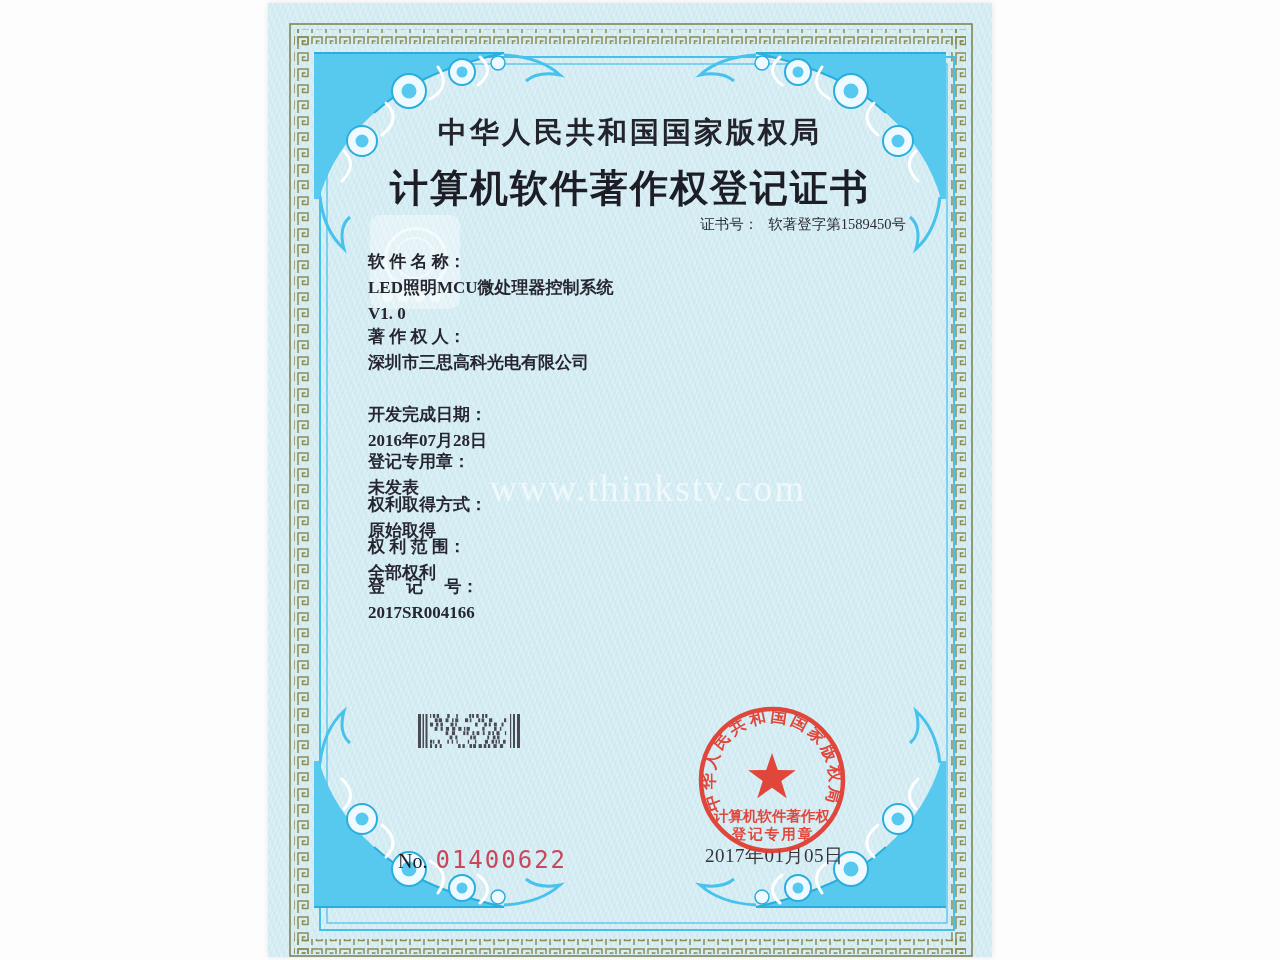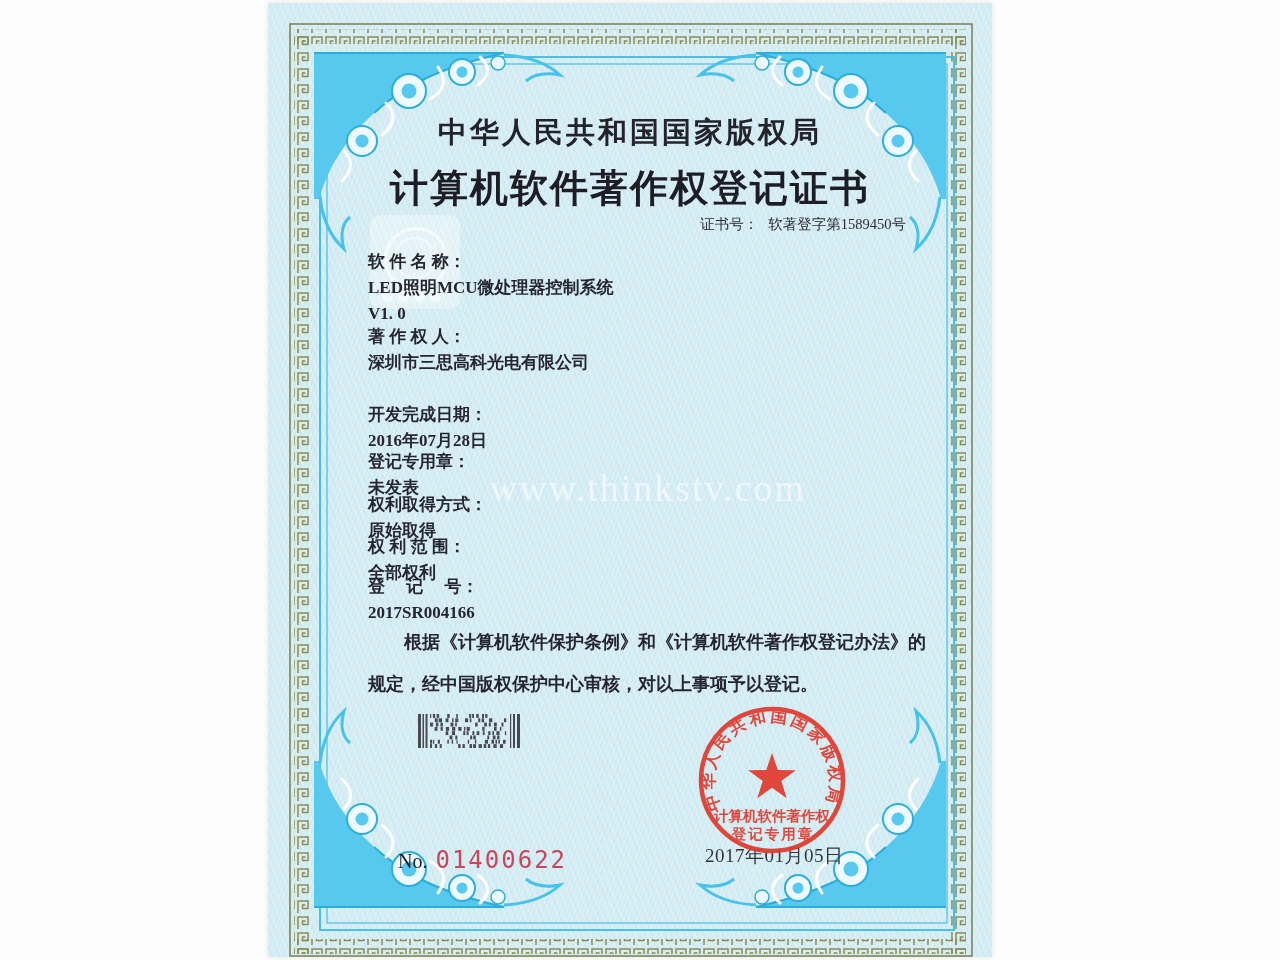--- a/index.html
+++ b/index.html
@@ -135,24 +135,20 @@
     </div>
     <div class="row" style="top:489px">
       <span class="lb">权利取得方式：</span>
       <span class="val">原始取得</span>
     </div>
     <div class="row" style="top:571px">
       <span class="lb">登 　记 　号：</span>
       <span class="val">2017SR004166</span>
     </div>
 
-    <div class="stmt">
-      <div class="l1">根据《计算机软件保护条例》和《计算机软件著作权登记办法》的</div>
-      <div class="l2">规定，经中国版权保护中心审核，对以上事项予以登记。</div>
-    </div>
 
     <svg class="barcode" width="102" height="34" viewBox="0 0 102 34">
       <g fill="#4a4a52">
         <rect x="0" y="0" width="3" height="34"></rect>
         <rect x="4.5" y="0" width="1.5" height="34"></rect>
         <rect x="7.5" y="0" width="2" height="34"></rect>
         <rect x="92" y="0" width="1.2" height="34"></rect>
         <rect x="95" y="0" width="2" height="34"></rect>
         <rect x="99" y="0" width="3" height="34"></rect>
       </g>

